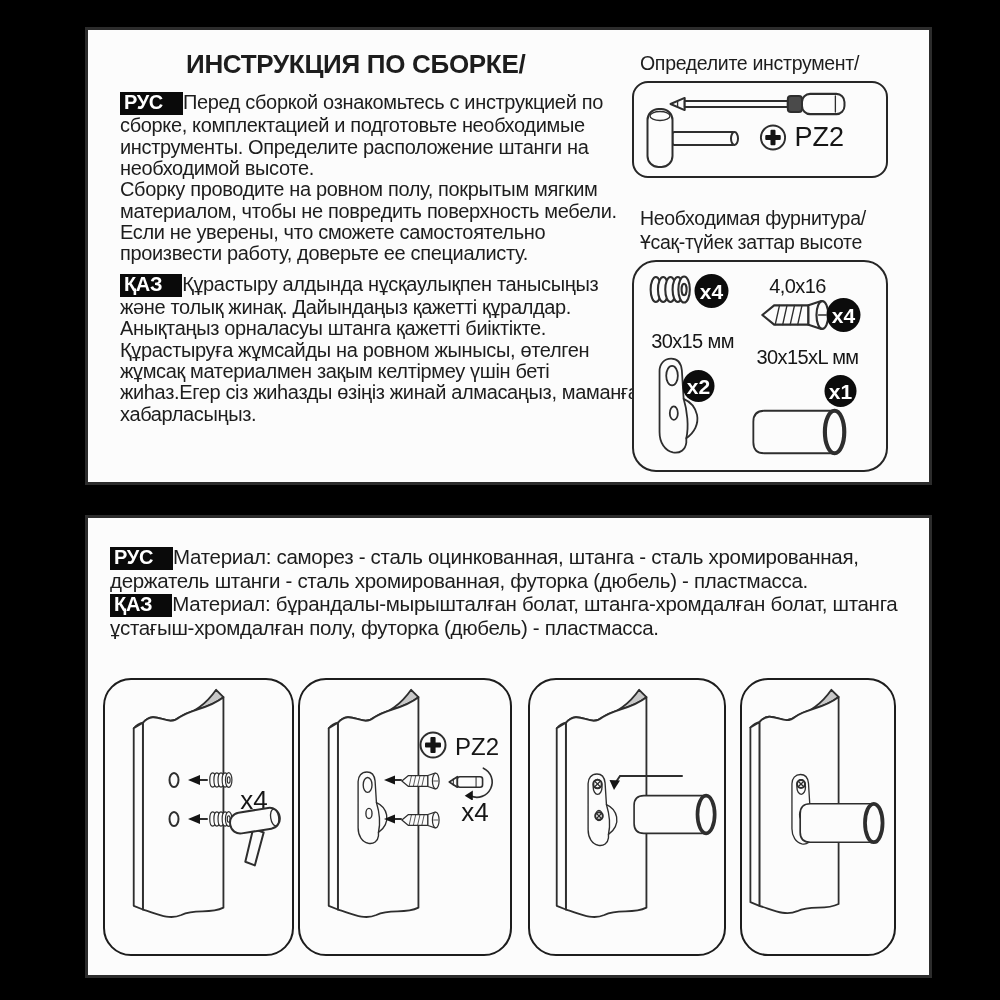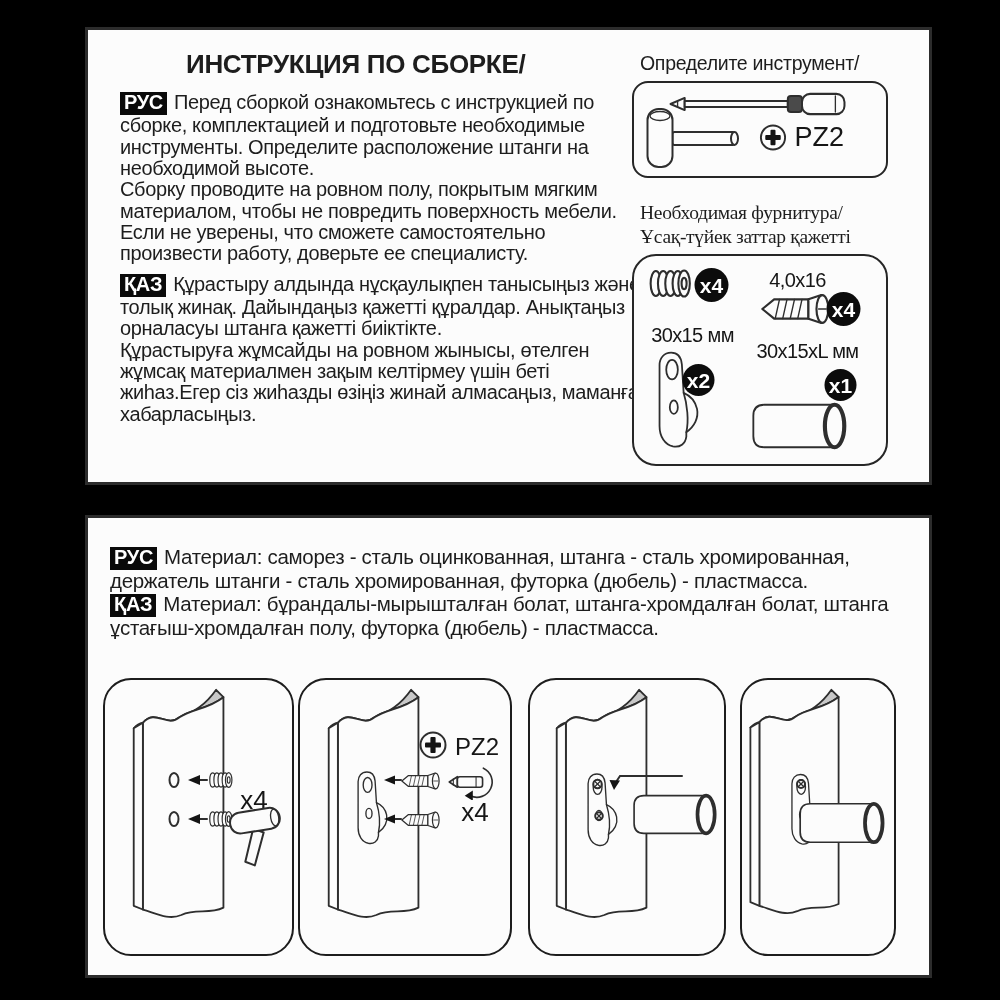--- a/index.html
+++ b/index.html
@@ -19,29 +19,29 @@
   #bottom-panel{top:518px;height:457px;}
 
   
   .left-col{position:absolute;left:32px;top:20px;width:524px;}
   .doc-title{margin:0 0 13px 66px;font-size:26px;font-weight:bold;line-height:1.12;letter-spacing:-0.3px;}
   .para{margin:0;font-size:20px;line-height:1.07;letter-spacing:-0.35px;}
   .kaz-block{margin-top:9px;}
   .lang-badge{
     display:inline-block;background:#0a0a0a;color:#fff;
     font-weight:bold;font-size:20px;line-height:1.05;
-    padding:0 4px 2px 4px;margin-right:7px;
+    padding:0 20px 2px 4px;margin-right:0;
   }
 
   
   .right-col{position:absolute;left:544px;top:22px;width:256px;}
   .col-heading{font-size:19.5px;line-height:1.2;letter-spacing:-0.3px;margin-left:8px;}
   .outline-box{border:2.5px solid #262626;background:#fcfcfc;}
   #tools-box{margin-top:6px;height:93px;border-radius:16px;}
-  #hardware-heading{margin-top:23px;font-family:Liberation Serif, serif;}
+  #hardware-heading{margin-top:29px;}
   #hardware-box{margin-top:6px;height:208px;border-radius:24px;}
   .outline-box svg{display:block;width:100%;height:100%;}
 
   
   .materials{position:absolute;left:22px;top:28px;width:806px;font-size:20.5px;line-height:1.12;letter-spacing:-0.3px;}
   .step-box{
     position:absolute;top:160px;height:274px;
     border:2.5px solid #1d1d1d;border-radius:28px;background:#fcfcfc;
   }
   .step-box svg{display:block;width:100%;height:100%;}
@@ -158,21 +158,21 @@
       <svg viewBox="0 0 251 93">
         <use href="#sym-screwdriver" x="34" y="8" width="178" height="26"></use>
         <use href="#sym-hammer" x="8" y="24" width="100" height="62"></use>
         <use href="#sym-pz" x="124" y="40" width="29" height="29"></use>
         <text x="160" y="63" font-size="27">PZ2</text>
       </svg>
     </div>
 
     <div class="col-heading" id="hardware-heading">
       <div>Необходимая фурнитура/</div>
-      <div>Ұсақ-түйек заттар қажетті</div>
+      <div>Ұсақ-түйек заттар высоте</div>
     </div>
 
     <div class="outline-box" id="hardware-box">
       <svg viewBox="0 0 251 208">
         <use href="#sym-dowel" x="13" y="11" width="46" height="33"></use>
         <g>
           <circle class="badge-c" cx="77" cy="29" r="17"></circle>
           <text class="badge-t" x="77" y="36.5">x4</text>
         </g>
         <text class="lbl" x="163" y="31">4,0x16</text>

